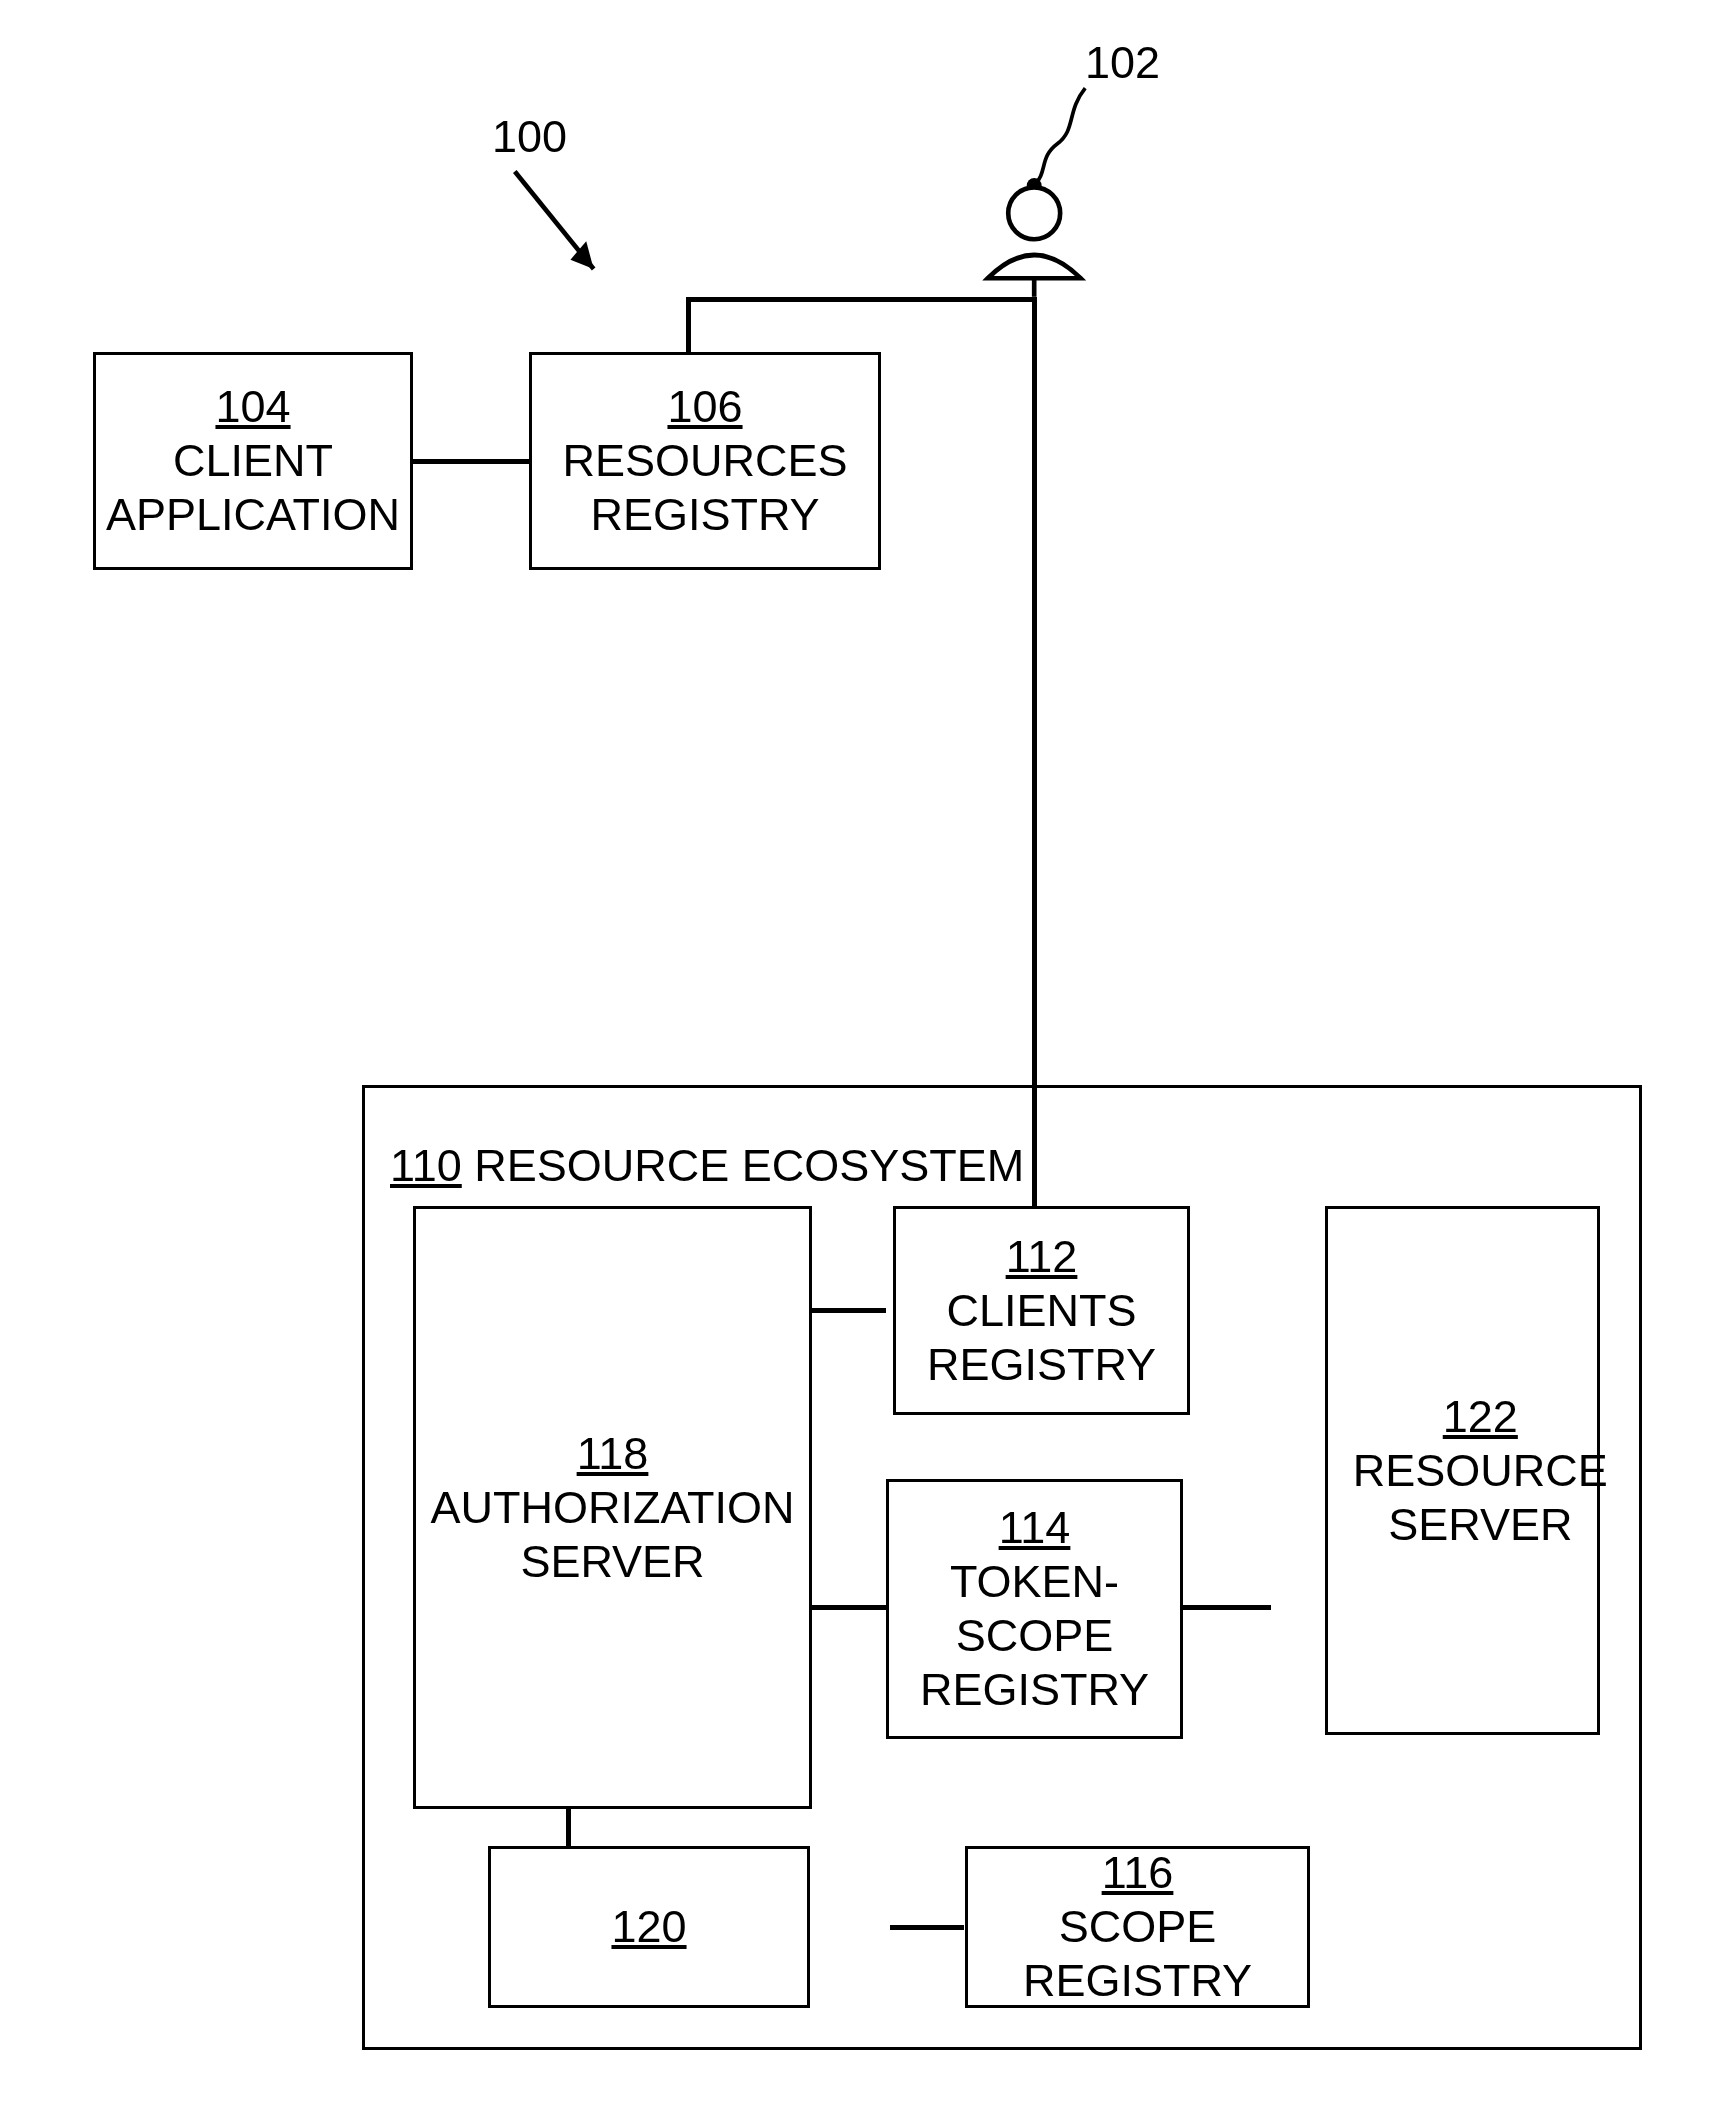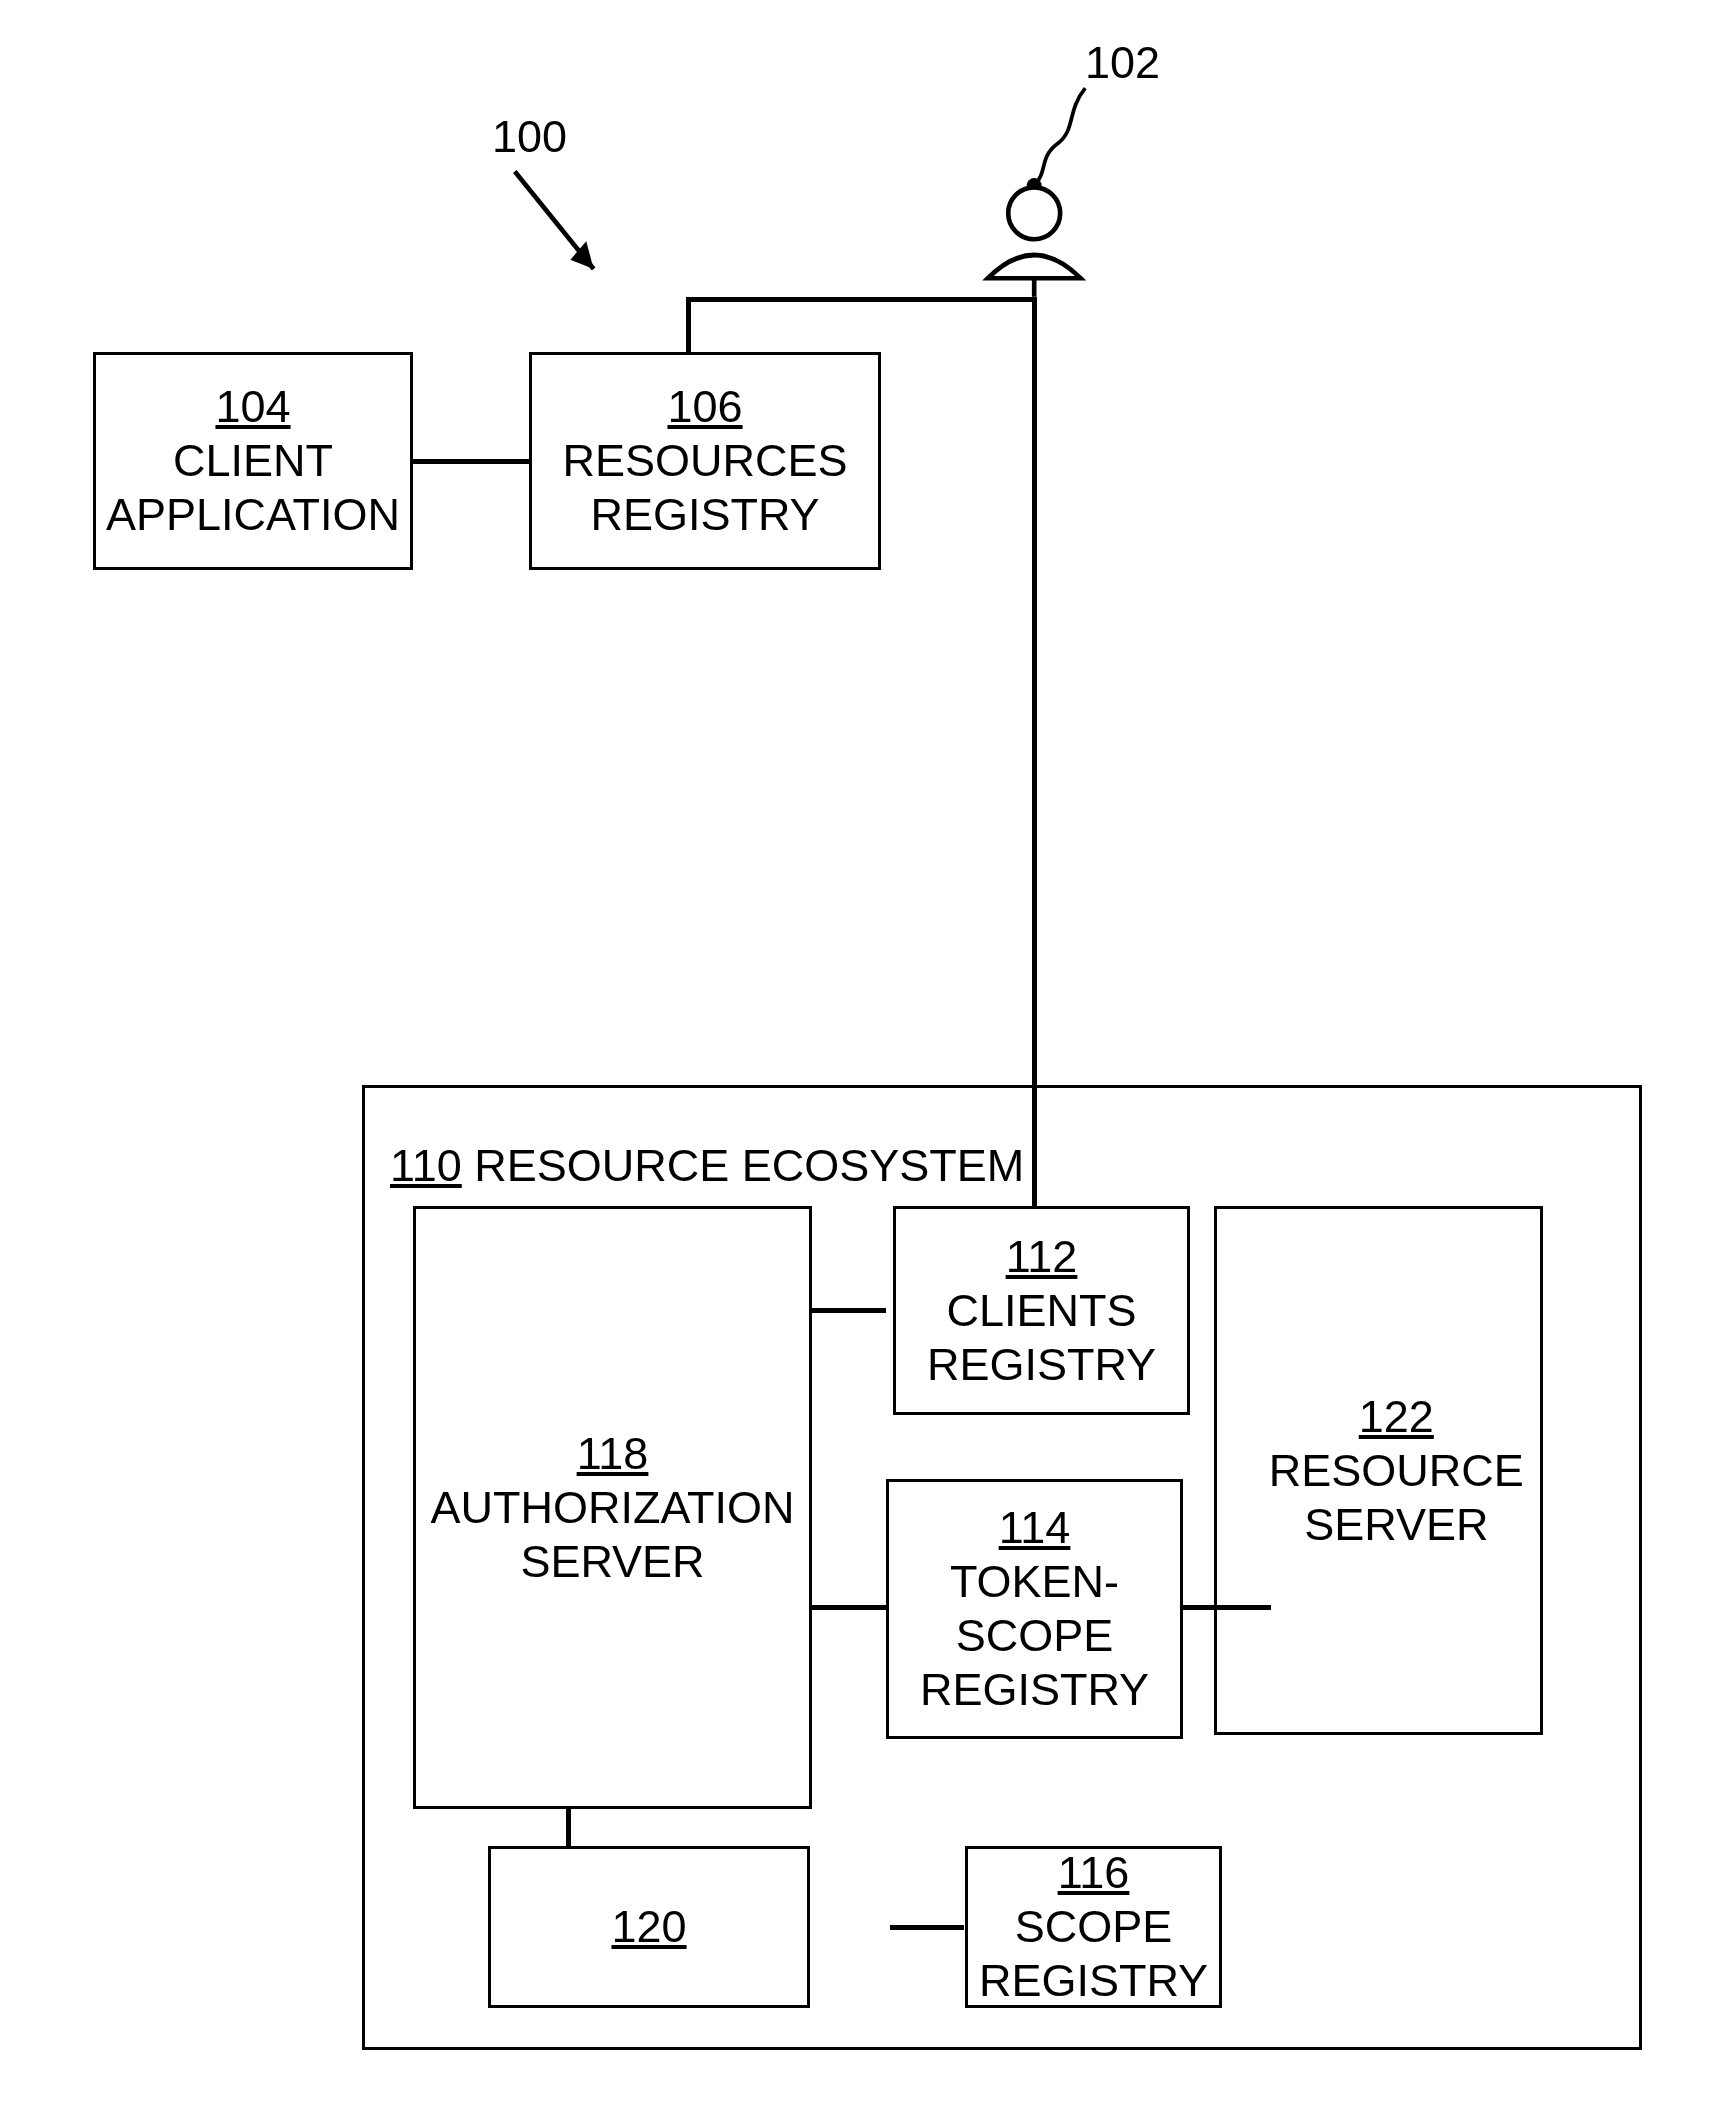--- a/index.html
+++ b/index.html
@@ -112,31 +112,31 @@
   <div>REGISTRY</div>
 </div>
 
 <div class="box" style="left:886px; top:1479px; width:297px; height:260px;">
   <div><span class="num">114</span></div>
   <div>TOKEN-</div>
   <div>SCOPE</div>
   <div>REGISTRY</div>
 </div>
 
-<div class="box" style="left:1214px; top:1206px; width:329px; height:529px;padding-left:43px;">
+<div class="box" style="left:1325px; top:1206px; width:275px; height:529px;padding-left:43px;">
   <div><span class="num">122</span></div>
   <div>RESOURCE</div>
   <div>SERVER</div>
 </div>
 
 <div class="box" style="left:464px; top:1846px; width:322px; height:162px;margin-left:24px;">
   <div><span class="num">120</span></div>
 </div>
 
-<div class="box" style="left:965px; top:1846px; width:257px; height:162px;">
+<div class="box" style="left:965px; top:1846px; width:345px; height:162px;">
   <div><span class="num">116</span></div>
   <div>SCOPE</div>
   <div>REGISTRY</div>
 </div>
 
 <div class="line" style="left:812px; top:1308px; width:74px; height:4.6px;"></div>
 
 <div class="line" style="left:812px; top:1605px; width:74px; height:4.6px;"></div>
 
 <div class="line" style="left:1183px; top:1605px; width:88px; height:4.6px;"></div>

